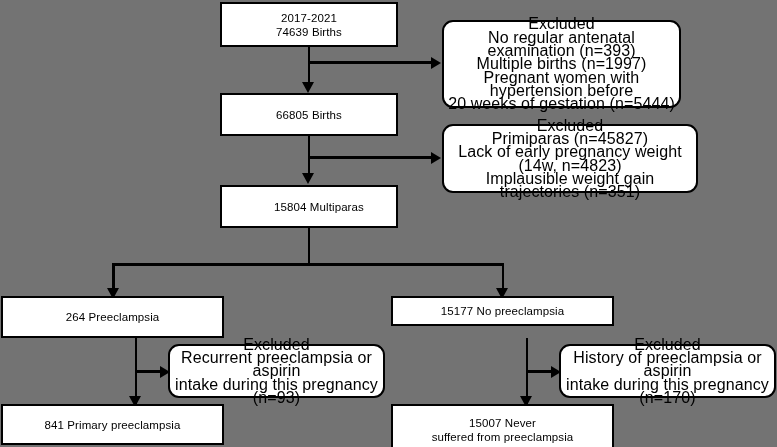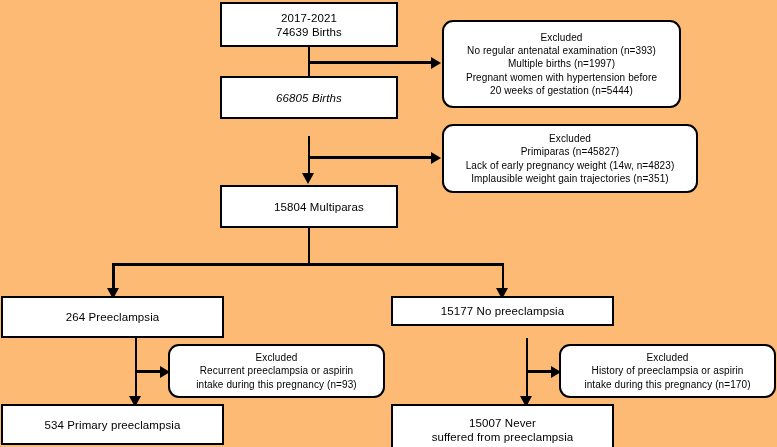--- a/index.html
+++ b/index.html
@@ -4,21 +4,21 @@
 <style>
   html, body {
     margin: 0;
     padding: 0;
     background: #ffffff;
   }
   #flowchart-root {
     position: relative;
     width: 777px;
     height: 447px;
-    background: #fdba74;
+    background: #737373;
     font-family: "Liberation Sans", sans-serif;
     color: #000000;
     overflow: hidden;
   }
 
   
   .node {
     position: absolute;
     box-sizing: border-box;
     border: 2.2px solid #000000;
@@ -28,21 +28,21 @@
     justify-content: center;
     text-align: center;
     font-size: 11.5px;
     line-height: 14px;
     letter-spacing: 0.1px;
     z-index: 3;
   }
   .node.rounded {
     border-radius: 11px;
     border-width: 2.2px;
-    font-size: 10px;
+    font-size: 16px;
     line-height: 13.3px;
   }
   .node .txt {
     white-space: pre-line;
     padding: 0 4px;
   }
 
   
   .vline {
     position: absolute;
@@ -119,21 +119,21 @@
   </div>
 
   <div class="node rounded" style="left:442px; top:20px; width:239px; height:88px;">
     <span class="txt">Excluded
 No regular antenatal examination (n=393)
 Multiple births (n=1997)
 Pregnant women with hypertension before
 20 weeks of gestation (n=5444)</span>
   </div>
 
-  <div class="node" style="left:220px; top:76px; width:178px; height:43px;font-style:italic;">
+  <div class="node" style="left:220px; top:93px; width:178px; height:43px;">
     <span class="txt">66805 Births</span>
   </div>
 
   <div class="node rounded" style="left:442px; top:124px; width:256px; height:69px;">
     <span class="txt">Excluded
 Primiparas (n=45827)
 Lack of early pregnancy weight (14w, n=4823)
 Implausible weight gain trajectories (n=351)</span>
   </div>
 
@@ -155,21 +155,21 @@
 intake during this pregnancy (n=93)</span>
   </div>
 
   <div class="node rounded" style="left:559px; top:344px; width:217px; height:54px;">
     <span class="txt">Excluded
 History of preeclampsia or aspirin
 intake during this pregnancy (n=170)</span>
   </div>
 
   <div class="node" style="left:1px; top:404px; width:223px; height:41px;">
-    <span class="txt">534 Primary preeclampsia</span>
+    <span class="txt">841 Primary preeclampsia</span>
   </div>
 
   <div class="node" style="left:391px; top:404px; width:223px; height:51px;">
     <span class="txt">15007 Never
 suffered from preeclampsia</span>
   </div>
 
 </div>
 
 </body></html>

